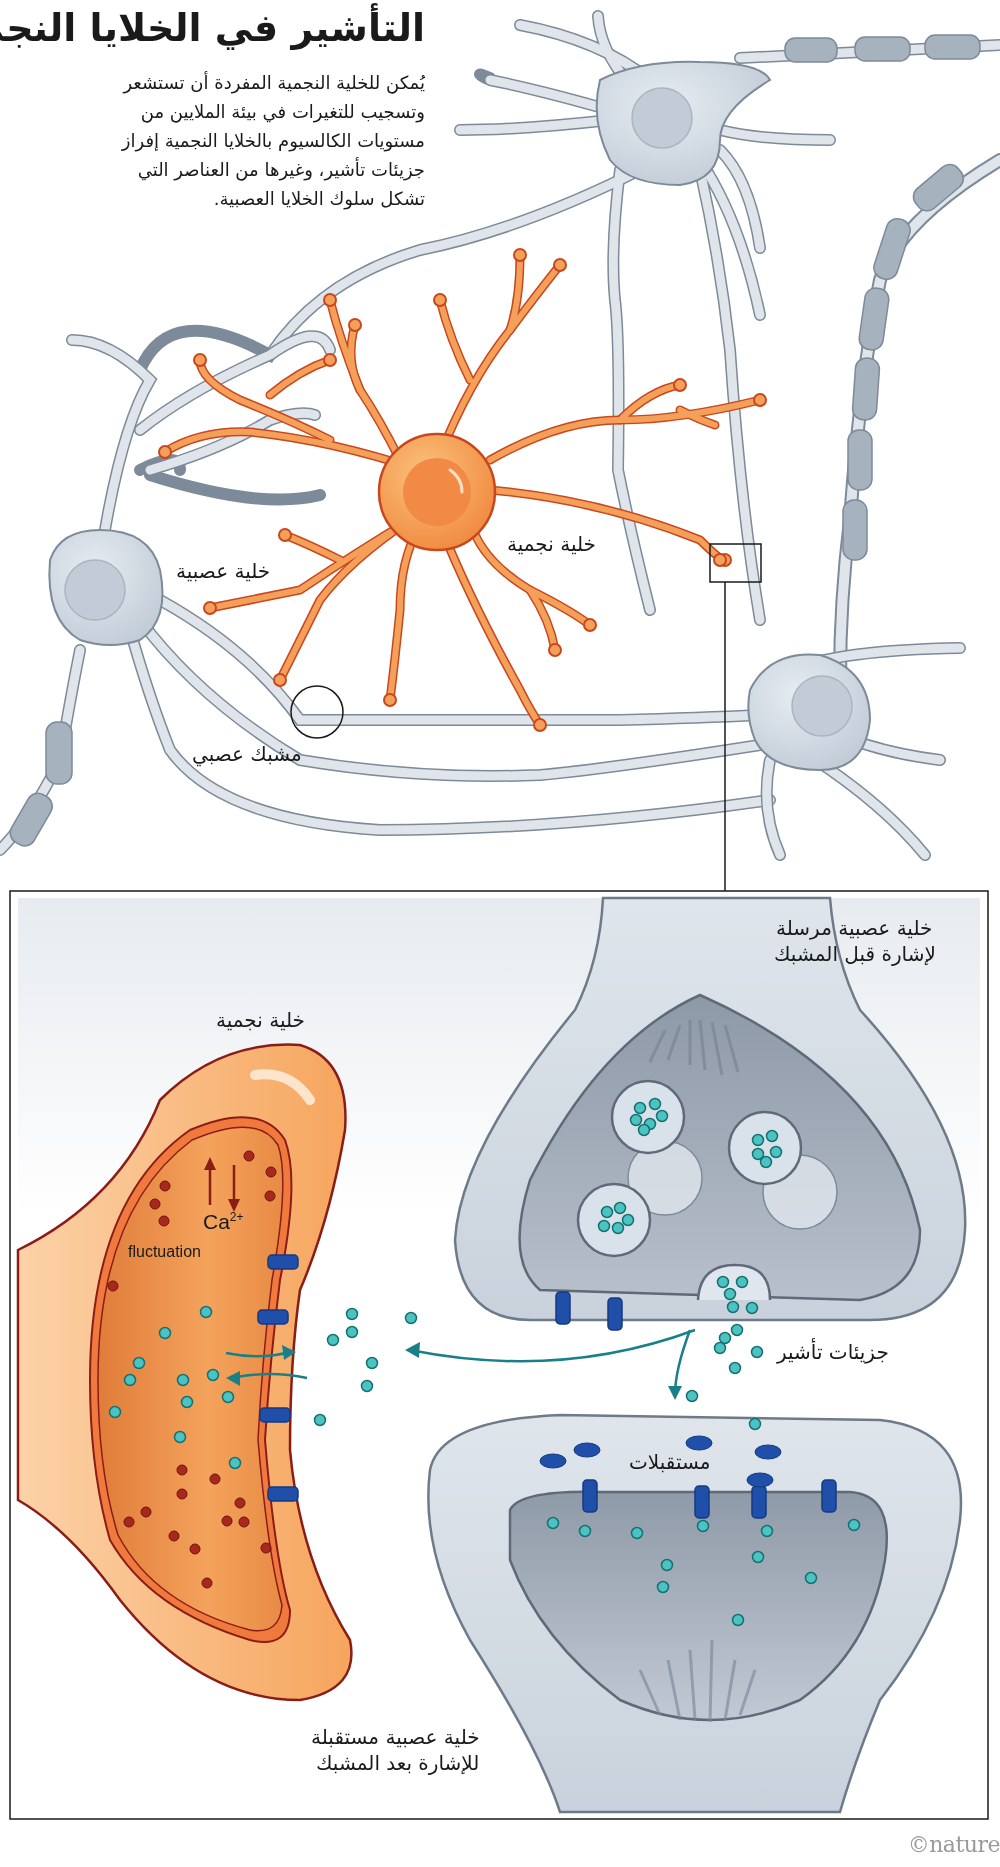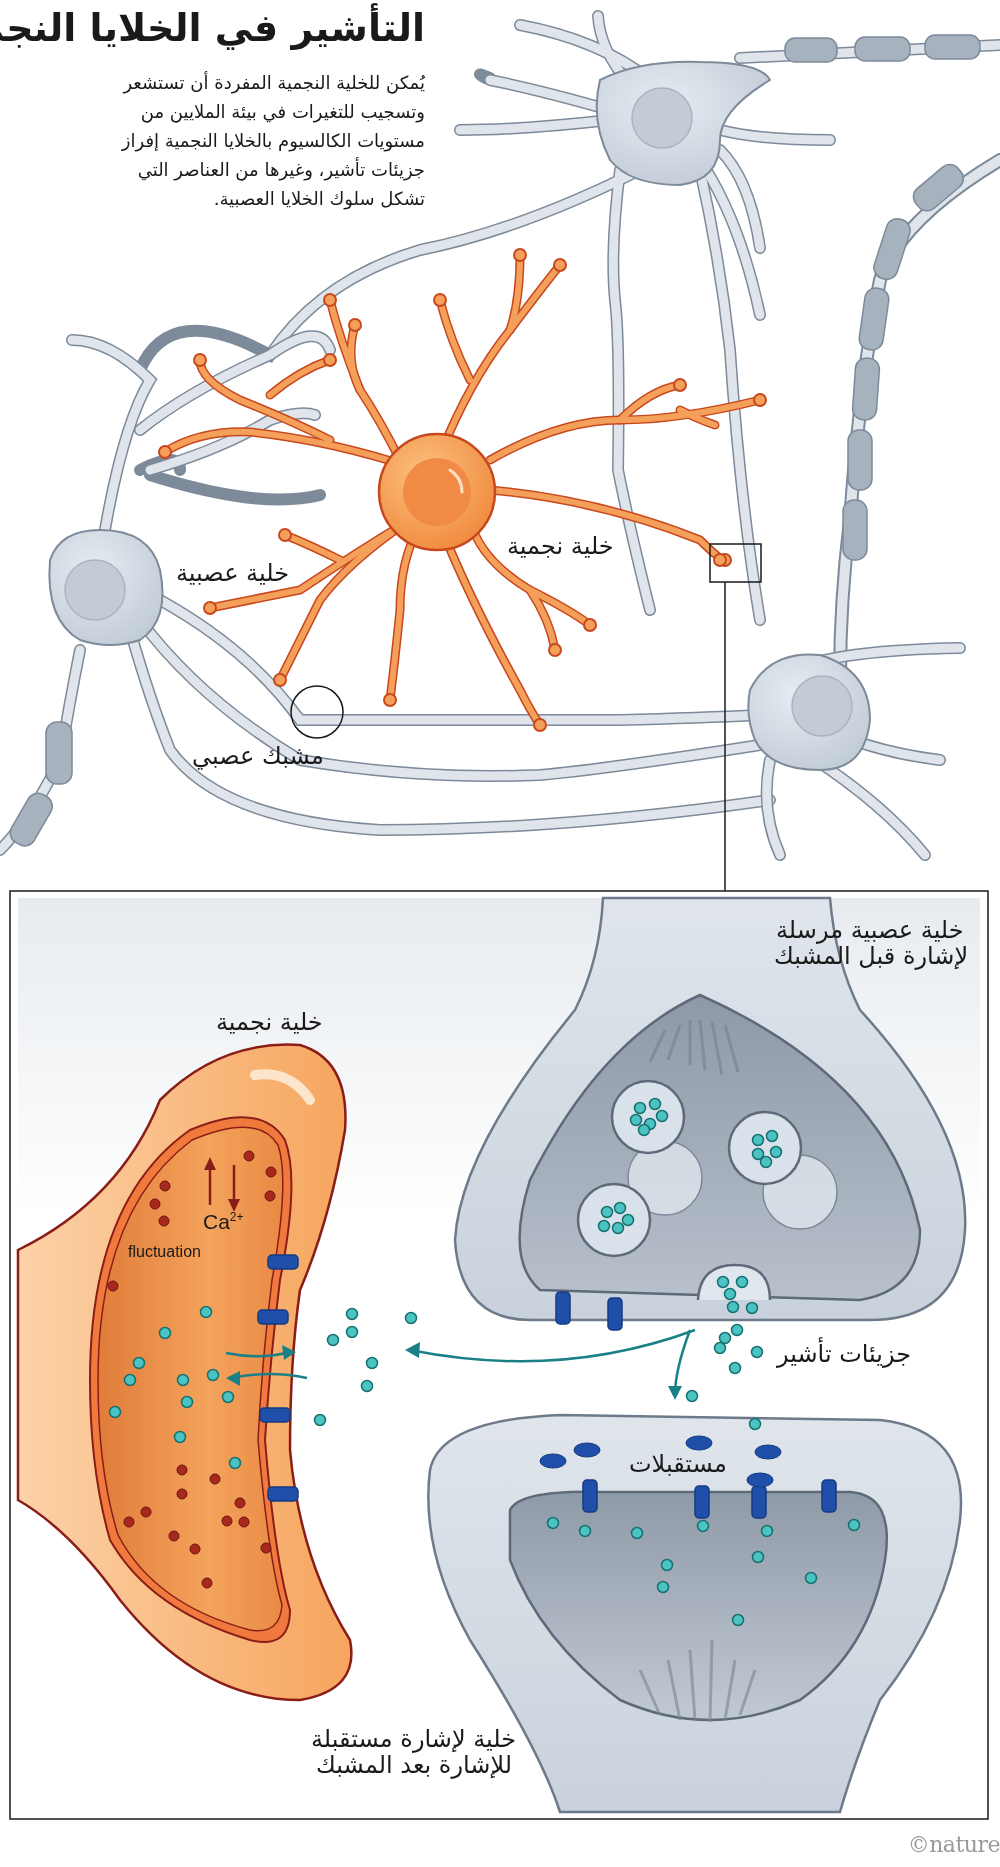--- a/index.html
+++ b/index.html
@@ -3,21 +3,21 @@
 <meta charset="utf-8">
 <style>
   html, body { margin: 0; padding: 0; background: #ffffff; }
   body { width: 1000px; height: 1867px; position: relative; overflow: hidden;
          font-family: "DejaVu Sans", sans-serif; color: #1a1a1a; }
   #stage { position: absolute; left: 0; top: 0; width: 1000px; height: 1867px; }
   .txt { position: absolute; direction: rtl; text-align: right; white-space: nowrap; }
   .title { right: 574px; top: 6px; font-size: 38px; font-weight: bold; letter-spacing: -0.5px; right: auto; left: 20px; width: 405px; }
   .intro { left: 20px; width: 405px; top: 68px; font-size: 18px; line-height: 29px; white-space: normal; }
   .intro span { display: block; }
-  .lbl { font-size: 24px; }
+  .lbl { font-size: 20px; }
   .lbl-ltr { direction: ltr; text-align: center; }
   .credit { position: absolute; right: 0; bottom: 10px; font-family: "DejaVu Serif", serif; font-weight: normal; font-size: 22px; color: #9a9a9a; letter-spacing: -0.5px; }
 </style>
 </head>
 <body>
 
 <div id="stage">
 
 <svg id="art" width="1000" height="1867" viewBox="0 0 1000 1867" xmlns="http://www.w3.org/2000/svg">
   <defs>
@@ -429,18 +429,18 @@
 <div class="txt lbl" style="left:774px; top:942px;">لإشارة قبل المشبك</div>
 <div class="txt lbl" style="left:216px; top:1008px;">خلية نجمية</div>
 
 <div class="txt lbl lbl-ltr" style="left:203px; top:1210px; font-family:'Liberation Sans', sans-serif; font-size:21px;">
   <span>Ca</span><sup style="font-size:12px;">2+</sup>
 </div>
 <div class="txt lbl lbl-ltr" style="left:128px; top:1243px; font-family:'Liberation Sans', sans-serif; font-size:16px;">fluctuation</div>
 
 <div class="txt lbl" style="left:777px; top:1340px;">جزيئات تأشير</div>
 <div class="txt lbl" style="left:629px; top:1450px;">مستقبلات</div>
-<div class="txt lbl" style="left:311px; top:1725px;">خلية لإشارة مستقبلة</div>
+<div class="txt lbl" style="left:311px; top:1725px;">خلية عصبية مستقبلة</div>
 <div class="txt lbl" style="left:316px; top:1751px;">للإشارة بعد المشبك</div>
 
 <div class="credit">©nature</div>
 
 </div>
 
 </body></html>

